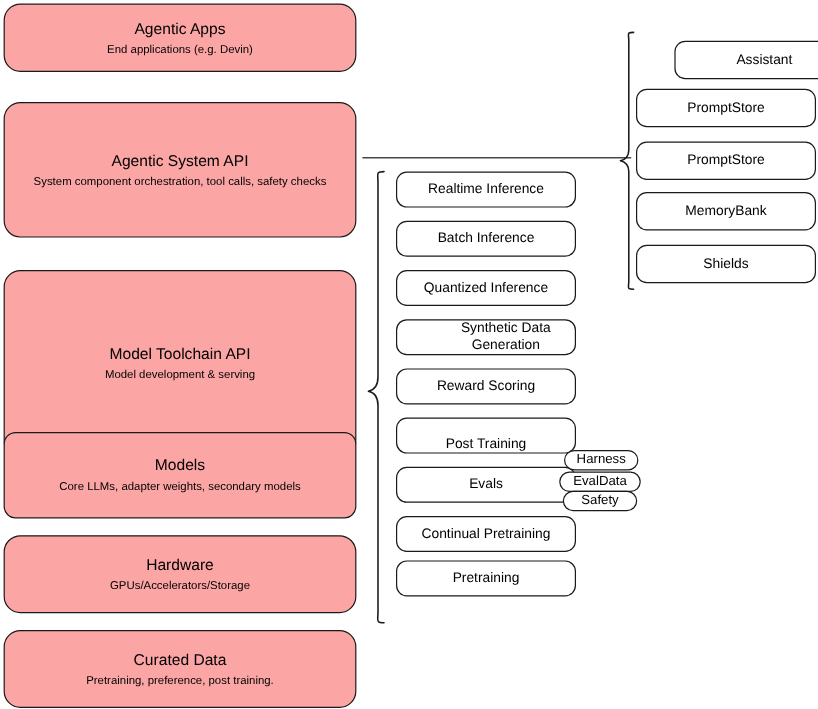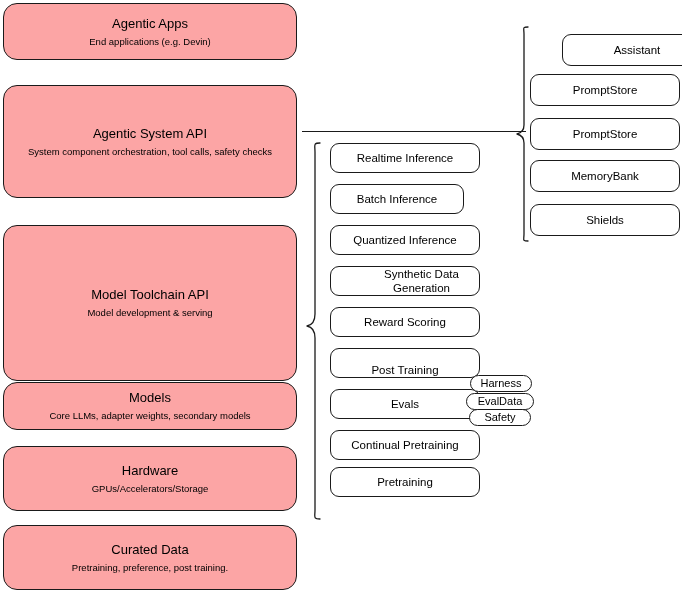--- a/index.html
+++ b/index.html
@@ -103,21 +103,21 @@
   <div class="layer-box" style="left:3px; top:85px; width:294px; height:113px;">
     <div class="layer-title">Agentic System API</div>
     <div class="layer-sub">System component orchestration, tool calls, safety checks</div>
   </div>
 
   <div class="layer-box" style="left:3px; top:225px; width:294px; height:156px;">
     <div class="layer-title">Model Toolchain API</div>
     <div class="layer-sub">Model development &amp; serving</div>
   </div>
 
-  <div class="layer-box" style="left:3px; top:382px; width:294px; height:48px;">
+  <div class="layer-box" style="left:3px; top:360px; width:294px; height:72px;border-radius:10px;">
     <div class="layer-title">Models</div>
     <div class="layer-sub">Core LLMs, adapter weights, secondary models</div>
   </div>
 
   <div class="layer-box" style="left:3px; top:446px; width:294px; height:65px;">
     <div class="layer-title">Hardware</div>
     <div class="layer-sub">GPUs/Accelerators/Storage</div>
   </div>
 
   <div class="layer-box" style="left:3px; top:525px; width:294px; height:65px;">
@@ -131,21 +131,21 @@
     <path d="M12 1 C6 1, 8 2, 8 8 L8 99 C8 105, 5 107, 1 108 C5 109, 8 111, 8 117 L8 208 C8 214, 6 215, 12 215"></path>
   </svg>
 
   <svg class="brace" style="left:306px; top:142px;" width="16" height="378" viewBox="0 0 16 378">
     <path d="M14 1 C7 1, 9 3, 9 10 L9 172 C9 180, 6 183, 1 184 C6 185, 9 188, 9 196 L9 368 C9 375, 7 377, 14 377"></path>
   </svg>
 
   <div class="pill-box" style="left:330px; top:143px; width:150px; height:30px;">
     <span>Realtime Inference</span>
   </div>
-  <div class="pill-box" style="left:330px; top:184px; width:134px; height:30px;">
+  <div class="pill-box" style="left:330px; top:184px; width:150px; height:30px;">
     <span>Batch Inference</span>
   </div>
   <div class="pill-box" style="left:330px; top:225px; width:150px; height:30px;">
     <span>Quantized Inference</span>
   </div>
   <div class="pill-box" style="left:330px; top:266px; width:150px; height:30px;padding-left:33px;">
     <span>Synthetic Data Generation</span>
   </div>
   <div class="pill-box" style="left:330px; top:307px; width:150px; height:30px;">
     <span>Reward Scoring</span>

